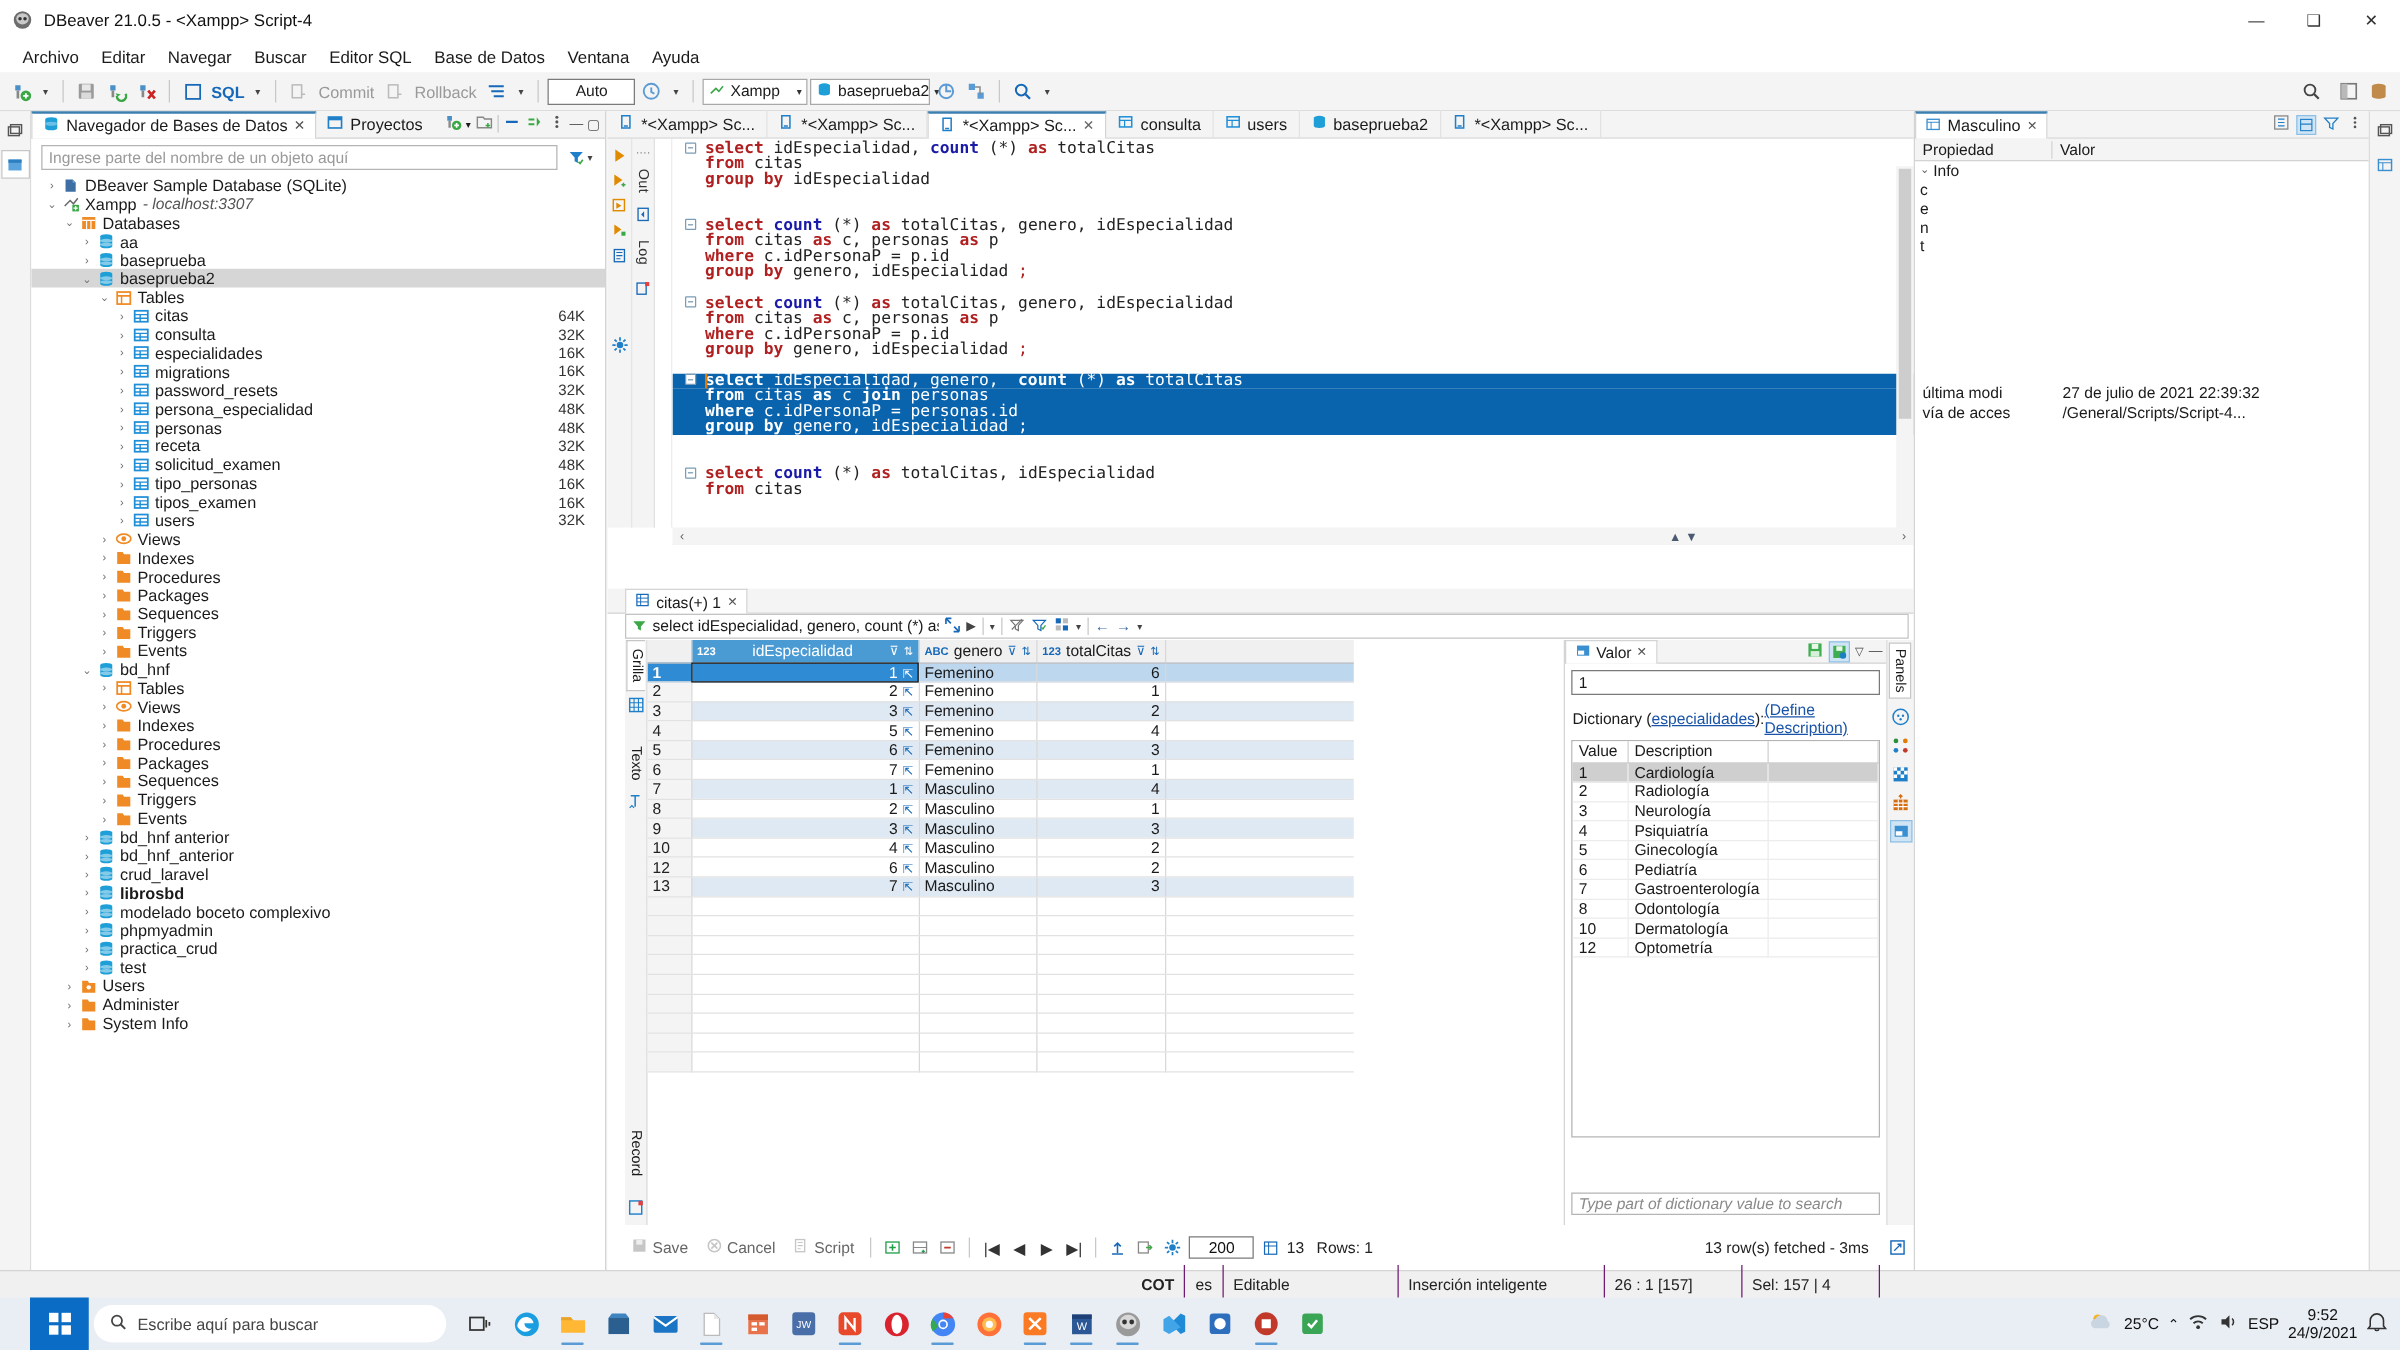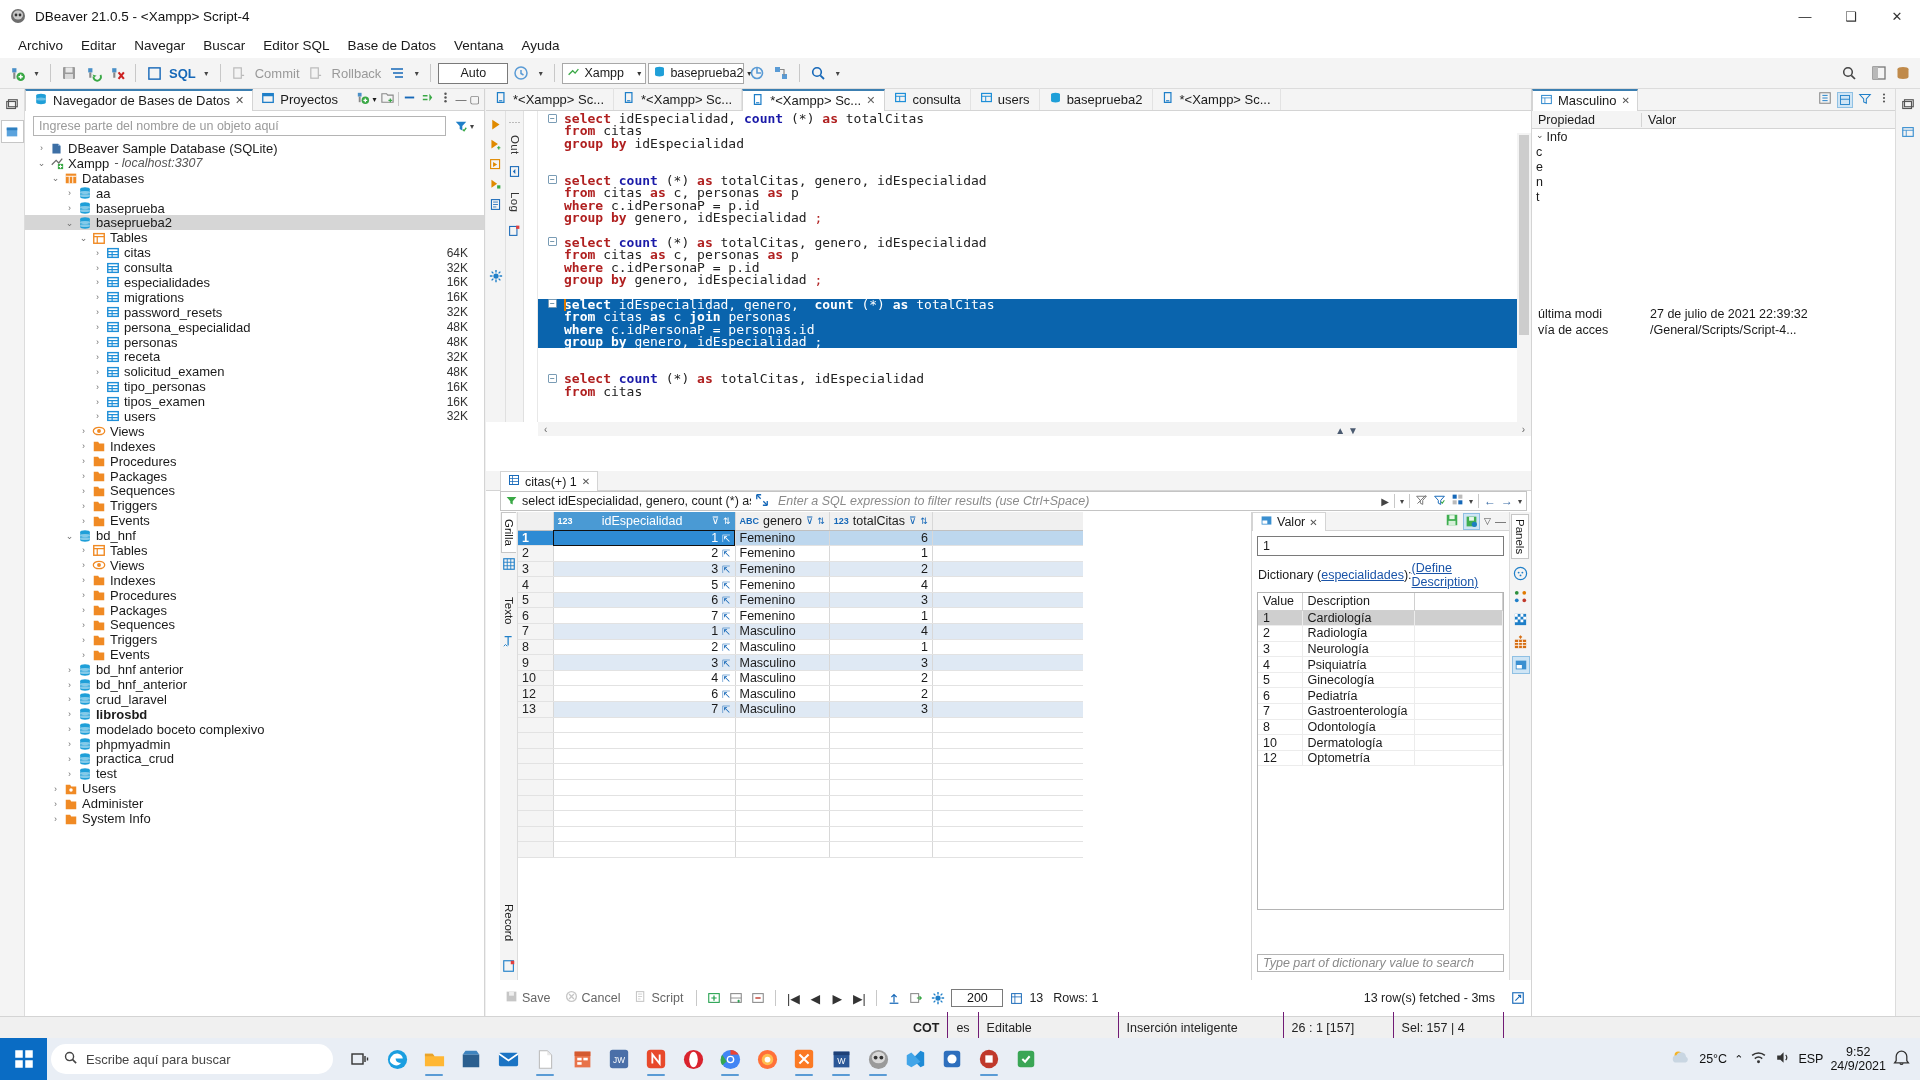--- a/index.html
+++ b/index.html
@@ -250,21 +250,21 @@
   
   .statusbar { position:absolute; left:0; bottom:42px; width:1920px; height:22px;
     background:#f0f0f0; border-top:1px solid #d4d4d4; display:flex;
     align-items:center; font-size:12.5px; color:#222; }
   .sb { display:flex; align-items:center; height:22px; padding:16px 8px;
     border-right:1px solid #701a75; }
   .sb.b { font-weight:bold; }
 
   
   .taskbar { position:absolute; left:0; bottom:0; width:1920px; height:42px;
-    background:#e9eef5; display:flex; align-items:center; }
+    background:#e9eef5; display:flex; align-items:center;padding-left:24px; }
   .startbtn { width:47px; height:42px; background:#0a6cc4; display:flex;
     align-items:center; justify-content:center; }
   .tbsearch { width:282px; height:30px; margin-left:4px; background:#fff;
     border-radius:15px; display:flex; align-items:center; gap:8px;
     padding-left:12px; font-size:13px; color:#444; }
   .tbicons { display:flex; align-items:center; gap:3px; margin-left:10px; }
   .tbi { width:34px; height:38px; display:flex; align-items:center;
     justify-content:center; position:relative; }
   .tbi .uline { position:absolute; bottom:2px; left:8px; width:18px; height:2px;
     background:#5a9bd5; border-radius:1px; }
@@ -1212,21 +1212,20 @@
             </svg>
         </span>
         <span>select idEspecialidad, genero, count (*) as to</span>
       </span>
       <span class="fexp">
         <svg width="14" height="14" viewBox="0 0 16 16">
             <path d="M2 2h5M2 2v5M14 14H9M14 14V9" stroke="#1668b8" stroke-width="1.5" fill="none"></path>
             <path d="M2 2l4.5 4.5M14 14l-4.5-4.5" stroke="#1668b8" stroke-width="1.5"></path>
           </svg>
       </span>
-      <span class="fph">Enter a SQL expression to filter results (use Ctrl+Space)</span>
       <span class="ficons">
         <span style="color:#444;font-size:10px">▶</span>
         <span style="width:1px;height:14px;background:#c8c8c8;display:inline-block"></span>
         <span style="font-size:8px;color:#444">▾</span>
         <span style="width:1px;height:14px;background:#c8c8c8;display:inline-block"></span>
         <span>
           <svg width="13" height="13" viewBox="0 0 16 16">
               <path d="M2 4h12l-4.5 5v5l-3-1.5V9z" fill="none" stroke="#777" stroke-width="1.2"></path>
               <path d="M3 13L13 3" stroke="#777" stroke-width="1.2"></path>
             </svg>

